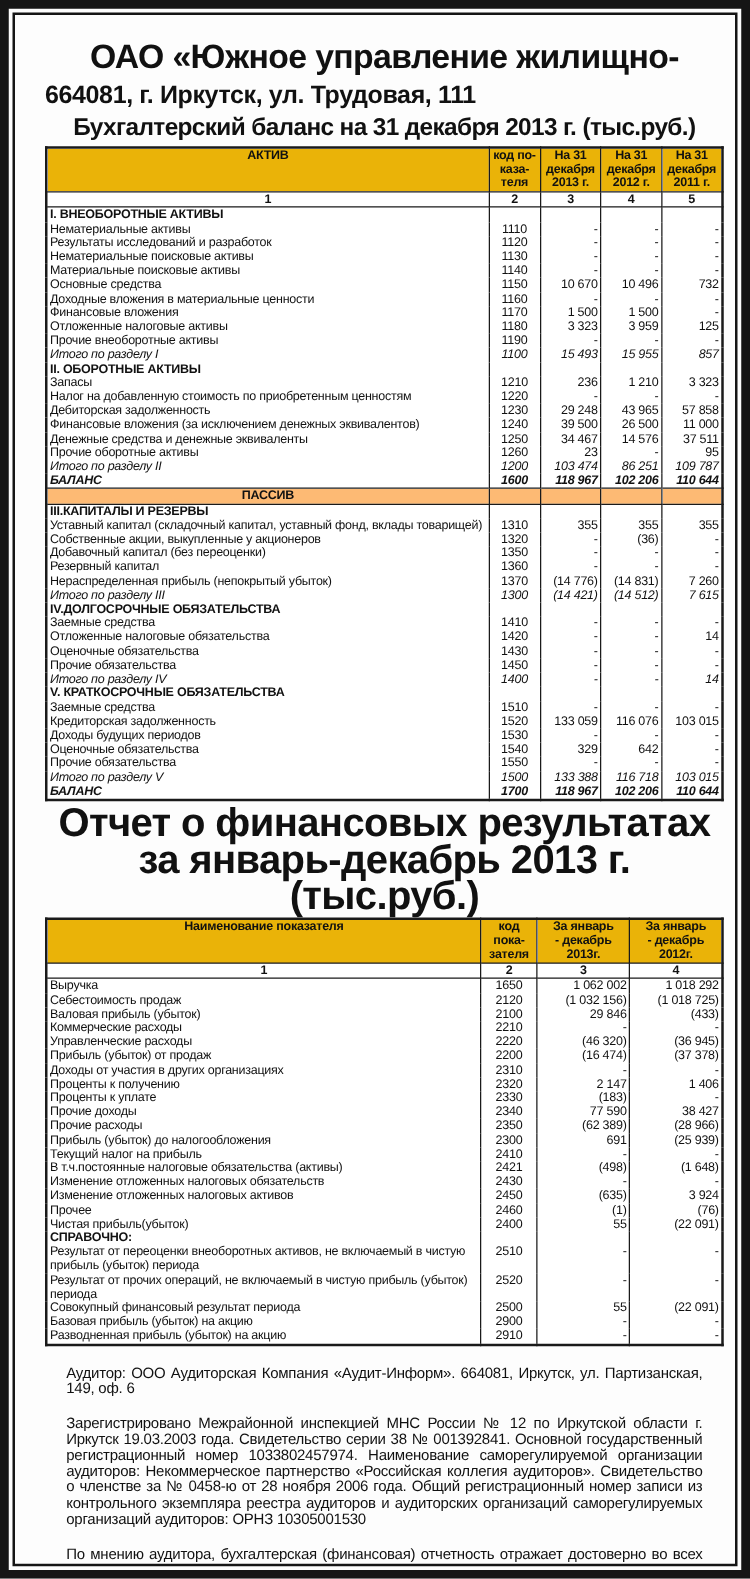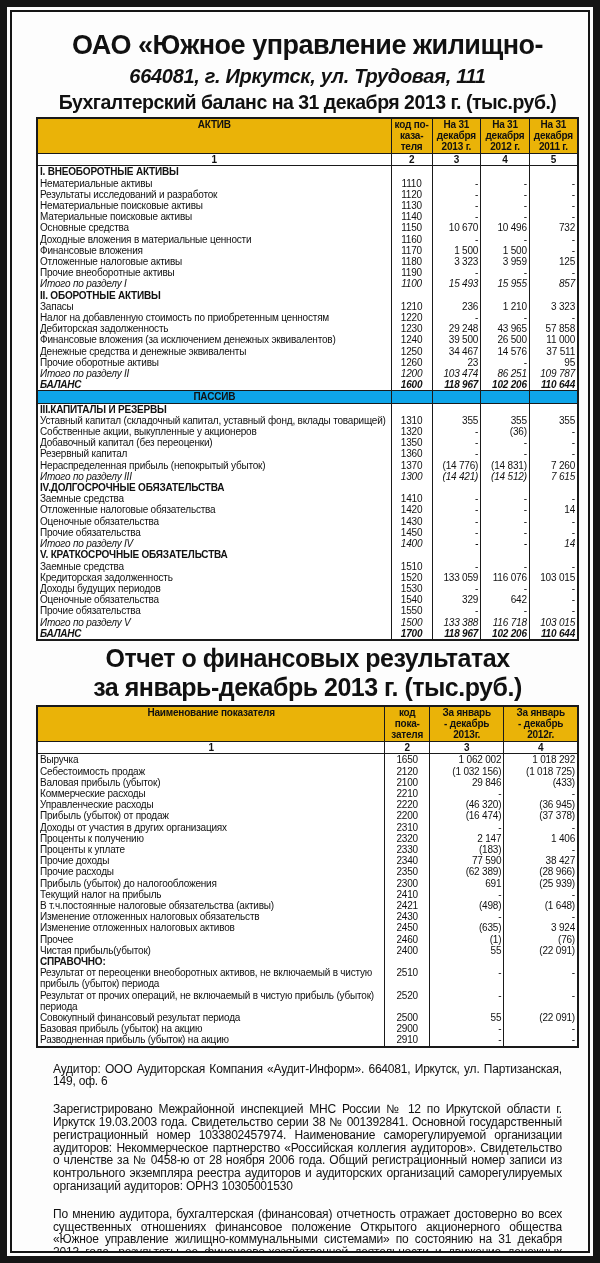--- a/index.html
+++ b/index.html
@@ -14,30 +14,29 @@
   }
   .inner{
     position:absolute;inset:3px;box-sizing:border-box;
     border:2px solid #151515;padding:6px 9px 4px 24px;overflow:hidden;
   }
   .company-title{
     margin:12px 0 4px 0;text-align:center;
     font-size:27px;line-height:31px;font-weight:bold;letter-spacing:-0.5px;
   }
   .address{
-    text-align:center;font-size:20px;font-weight:bold;letter-spacing:-0.3px;
+    font-size:20px;font-weight:bold;letter-spacing:-0.3px;
     margin:4px 0 3px 0;
-    font-style:italic;
   }
   .doc-title{
     text-align:center;font-size:19.5px;font-weight:bold;letter-spacing:-0.5px;
     margin:0 0 3px 0;
   }
   .doc-title2{
-    text-align:center;font-size:25px;line-height:29px;font-weight:bold;letter-spacing:-0.5px;
+    text-align:center;font-size:32px;line-height:29px;font-weight:bold;letter-spacing:-0.5px;
     margin:3px 0 3px 0;
   }
   table.fin{
     border-collapse:collapse;table-layout:fixed;margin:0 auto;
     border:2px solid #1a1a1a;background:#fff;
   }
   table.fin th, table.fin td{
     border-left:1px solid #1a1a1a;border-right:1px solid #1a1a1a;
     font-size:10px;letter-spacing:-0.2px;overflow:hidden;
     padding:0 2px;vertical-align:top;
@@ -53,21 +52,21 @@
   }
   table.fin tbody td{line-height:11.2px;}
   .t1 tbody td{white-space:nowrap;}
   .c-label{text-align:left;padding-left:3px;}
   .c-code{text-align:center;}
   .c-val{text-align:right;padding-right:3px;}
   tr.r-section .c-label{font-weight:bold;}
   tr.r-total td{font-style:italic;}
   tr.r-grand td{font-weight:bold;font-style:italic;}
   tr.r-divider td{
-    background:#0ea5e9;border-top:1px solid #1a1a1a;border-bottom:1px solid #1a1a1a;
+    background:#fdba74;border-top:1px solid #1a1a1a;border-bottom:1px solid #1a1a1a;
   }
   tr.r-divider .c-label{text-align:center;font-weight:bold;}
   .footer-note{margin:3px 2px 0 2px;}
   .footer-note p{
     margin:15px;font-size:12px;line-height:12.8px;letter-spacing:-0.2px;
     text-align:justify;
   }
   .signature{
     text-align:right;font-size:21px;font-weight:bold;font-style:italic;
     letter-spacing:-0.3px;margin:3px 10px 0 0;

